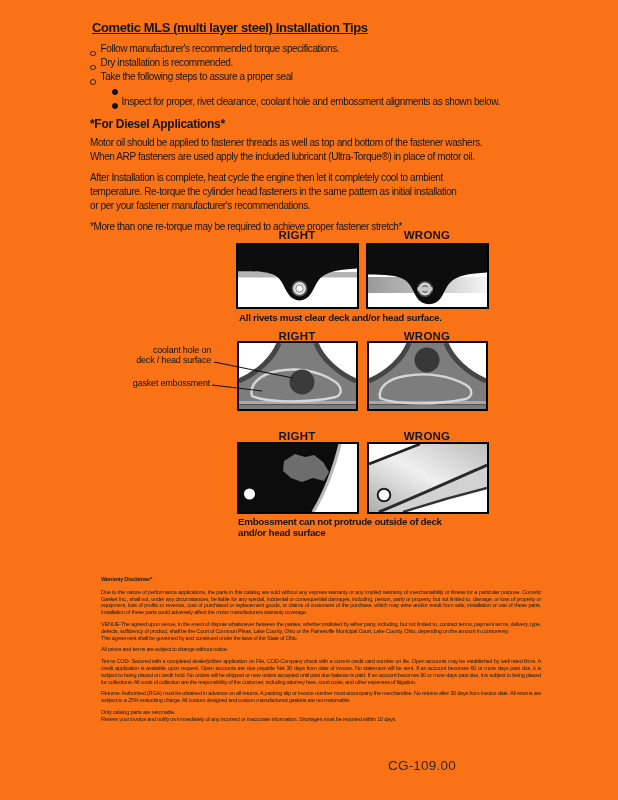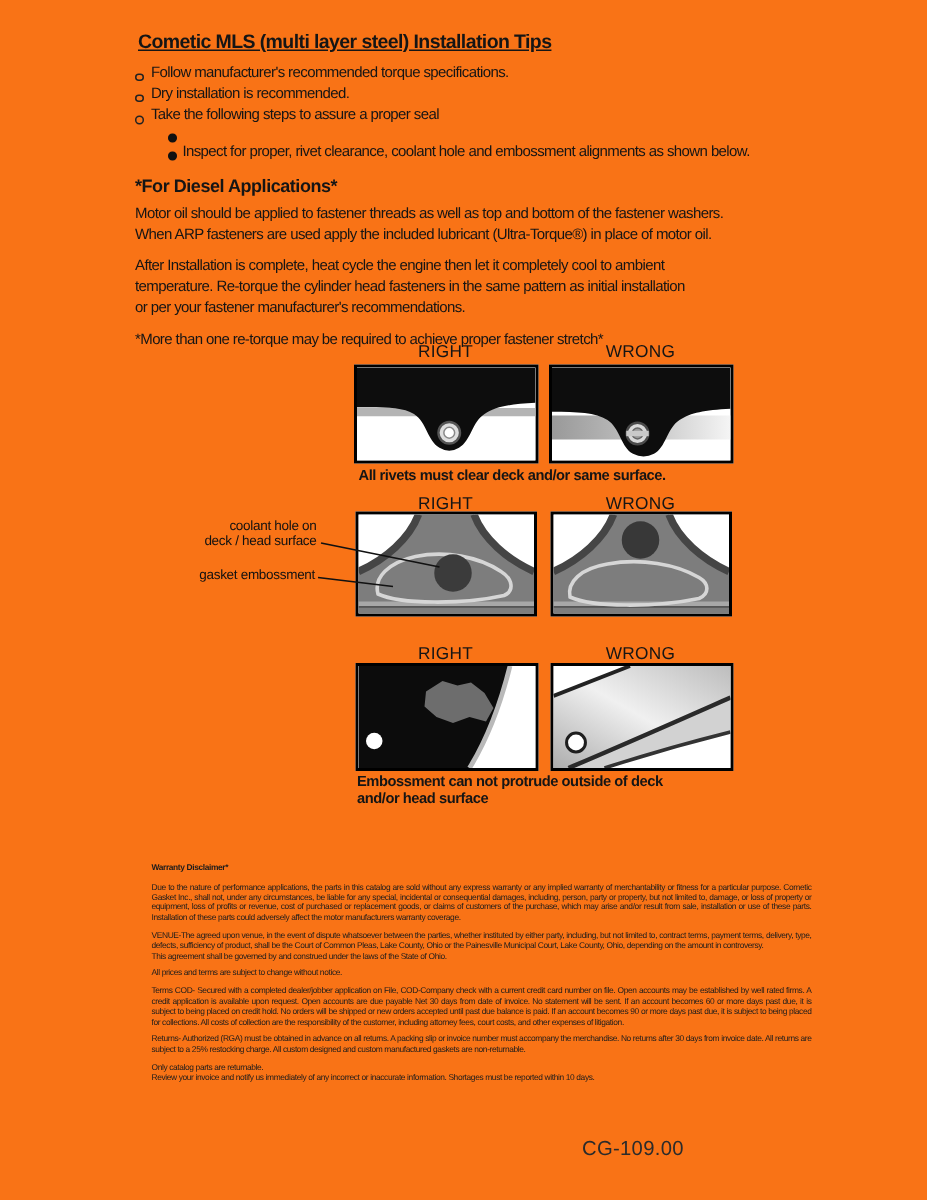--- a/index.html
+++ b/index.html
@@ -2,30 +2,30 @@
 <html><head>
 <meta charset="utf-8">
 <style>
   html,body{margin:0;padding:0;}
   body{width:618px;height:800px;background:#ffffff;font-family:"Liberation Sans",sans-serif;color:#151515;position:relative;overflow:hidden;}
   .page{position:absolute;inset:0;background:#f97316;}
 
   
   #tips{position:absolute;left:90px;top:20px;width:470px;}
   #tips h1{margin:0 0 7px 2px;font-size:13px;line-height:15px;font-weight:bold;letter-spacing:-0.4px;text-decoration:underline;white-space:nowrap;}
-  .brow{display:flex;align-items:center;font-size:10px;line-height:14.2px;letter-spacing:-0.4px;white-space:nowrap;}
+  .brow{display:flex;align-items:flex-end;font-size:10px;line-height:14.2px;letter-spacing:-0.4px;white-space:nowrap;}
   .bmark{flex:none;width:3.6px;height:3.6px;border:1px solid #222;border-radius:50%;margin:4.6px 5px 0 0;}
   .brow.sub{margin-left:22px;}
   .dmark{flex:none;width:3.6px;height:3.6px;background:#111;border:1px solid #111;border-radius:50%;margin:4.6px 4px 0 0;}
   #tips h2{margin:8px 0 4px 0;font-size:12px;line-height:15px;font-weight:bold;letter-spacing:-0.3px;white-space:nowrap;}
   .pline{font-size:10px;line-height:14px;letter-spacing:-0.4px;white-space:nowrap;}
   .pgap{height:7px;}
 
   
-  .rw-label{position:absolute;transform:translateX(-50%);font-size:11.5px;font-weight:normal;letter-spacing:0.2px;white-space:nowrap;}
+  .rw-label{position:absolute;transform:translateX(-50%);font-size:11.5px;font-weight:bold;letter-spacing:0.2px;white-space:nowrap;}
   .panel{position:absolute;border:2px solid #000;background:#fff;}
   .panel svg{display:block;}
   .caption{position:absolute;font-size:9.8px;line-height:11px;font-weight:bold;letter-spacing:-0.3px;white-space:nowrap;}
   .annot{position:absolute;font-size:9px;line-height:9.5px;letter-spacing:-0.2px;text-align:right;color:#111;}
   #leader-overlay{position:absolute;left:0;top:0;width:618px;height:800px;pointer-events:none;}
 
   
   #warranty{position:absolute;left:101px;top:576px;width:440px;font-size:5.6px;line-height:6.8px;letter-spacing:-0.25px;color:#1c1c1c;}
   #warranty .wh{font-weight:bold;margin:0 0 6px 0;}
   #warranty .wp{margin:0 0 5px 0;text-align:justify;}
@@ -102,21 +102,21 @@
       </defs>
       <rect width="119" height="62" fill="#ffffff"></rect>
       <rect x="0" y="32" width="119" height="16" fill="url(#d1g)"></rect>
       <path d="M0,0 H119 V27.5 C101,28.5 93,30 85,35 C76.5,40.5 76,53.5 68,57.5 Q61,61 54,57.5 C46,53.5 45.5,40.5 37,35 C29,30 17,29.5 0,29.5 Z" fill="#0d0d0d"></path>
       <circle cx="57" cy="44" r="7.2" fill="#d9d9d9" stroke="#4a4a4a" stroke-width="1.6"></circle>
       <circle cx="57" cy="44" r="3.6" fill="#9a9a9a" stroke="#666666" stroke-width="1"></circle>
       <rect x="49.5" y="42.2" width="15" height="3.6" fill="#c9c9c9"></rect>
     </svg>
   </div>
 
-  <div class="caption" style="left:239px;top:312px;">All rivets must clear deck and/or same surface.</div>
+  <div class="caption" style="left:239px;top:312px;">All rivets must clear deck and/or head surface.</div>
 
   <span class="rw-label" style="left:297px;top:330px;">RIGHT</span>
   <span class="rw-label" style="left:427px;top:330px;">WRONG</span>
 
   <div class="annot" style="left:96px;top:346px;width:115px;">
     <div>coolant hole on</div>
     <div>deck / head surface</div>
   </div>
   <div class="annot" style="left:95px;top:379px;width:115px;">gasket embossment</div>
 

